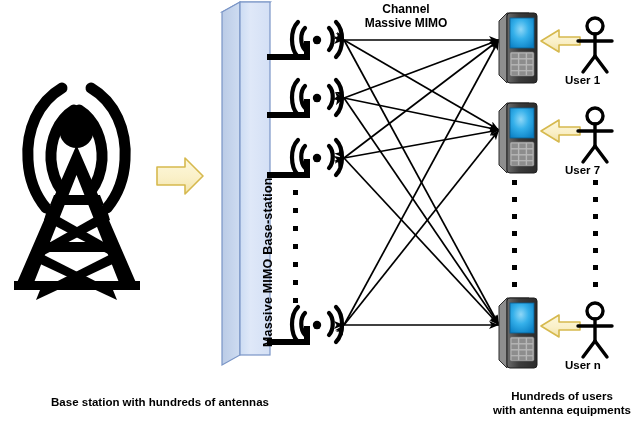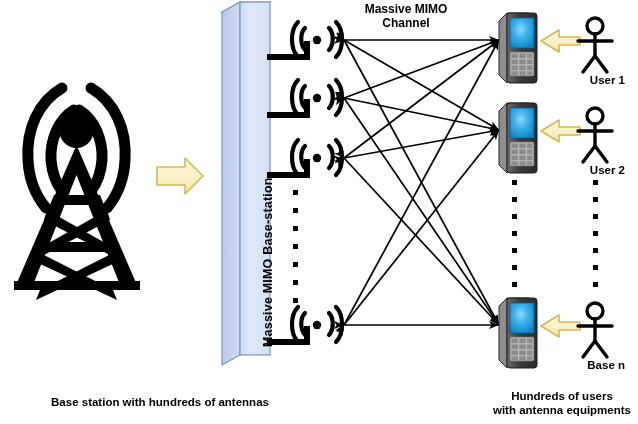--- a/index.html
+++ b/index.html
@@ -4,21 +4,21 @@
 <style>
   html,body{margin:0;padding:0;background:#ffffff;}
   body{width:638px;height:424px;overflow:hidden;
        font-family:"Liberation Sans","DejaVu Sans",sans-serif;}
   #stage{position:relative;width:638px;height:424px;background:#fff;}
   svg.layer{position:absolute;left:0;top:0;width:638px;height:424px;overflow:visible;}
   .cap{position:absolute;font-weight:bold;color:#000;text-align:center;line-height:1.18;}
   .cap-left{font-size:11.5px;left:18px;top:396px;width:284px;}
   .cap-right{font-size:11.5px;left:486px;top:390px;width:152px;}
   .chan-title{font-size:12px;left:337px;top:2px;width:138px;}
-  .user-lbl{position:absolute;font-size:11.5px;font-weight:bold;color:#000;text-align:right;width:60px;}
+  .user-lbl{position:absolute;font-size:11.5px;font-weight:bold;color:#000;text-align:left;width:60px;}
   .bs-label{position:absolute;font-size:12.5px;font-weight:bold;color:#000;white-space:nowrap;
             transform-origin:0 0;letter-spacing:.2px;}
   .dotcol{position:absolute;}
   .dot{position:absolute;width:5px;height:5px;background:#000;}
 </style>
 </head>
 <body>
 
 <div id="stage">
 
@@ -281,29 +281,29 @@
     <div class="dot" style="left:0;top:0px"></div>
     <div class="dot" style="left:0;top:17px"></div>
     <div class="dot" style="left:0;top:34px"></div>
     <div class="dot" style="left:0;top:51px"></div>
     <div class="dot" style="left:0;top:68px"></div>
     <div class="dot" style="left:0;top:85px"></div>
     <div class="dot" style="left:0;top:102px"></div>
   </div>
 
   <div class="cap chan-title">
+    <div>Channel</div>
     <div>Massive MIMO</div>
-    <div>Channel</div>
   </div>
 
   <div class="bs-label" style="left:261px;top:347px;transform:rotate(-90deg);">Massive MIMO Base-station</div>
 
   <div class="user-lbl" style="left:565px;top:74px;">User 1</div>
-  <div class="user-lbl" style="left:565px;top:164px;">User 2</div>
-  <div class="user-lbl" style="left:565px;top:359px;">Base n</div>
+  <div class="user-lbl" style="left:565px;top:164px;">User 7</div>
+  <div class="user-lbl" style="left:565px;top:359px;">User n</div>
 
   <div class="cap cap-right">
     <div>Hundreds of users</div>
     <div>with antenna equipments</div>
   </div>
 
   <div class="cap cap-left">Base station with hundreds of antennas</div>
 
 </div>
 

